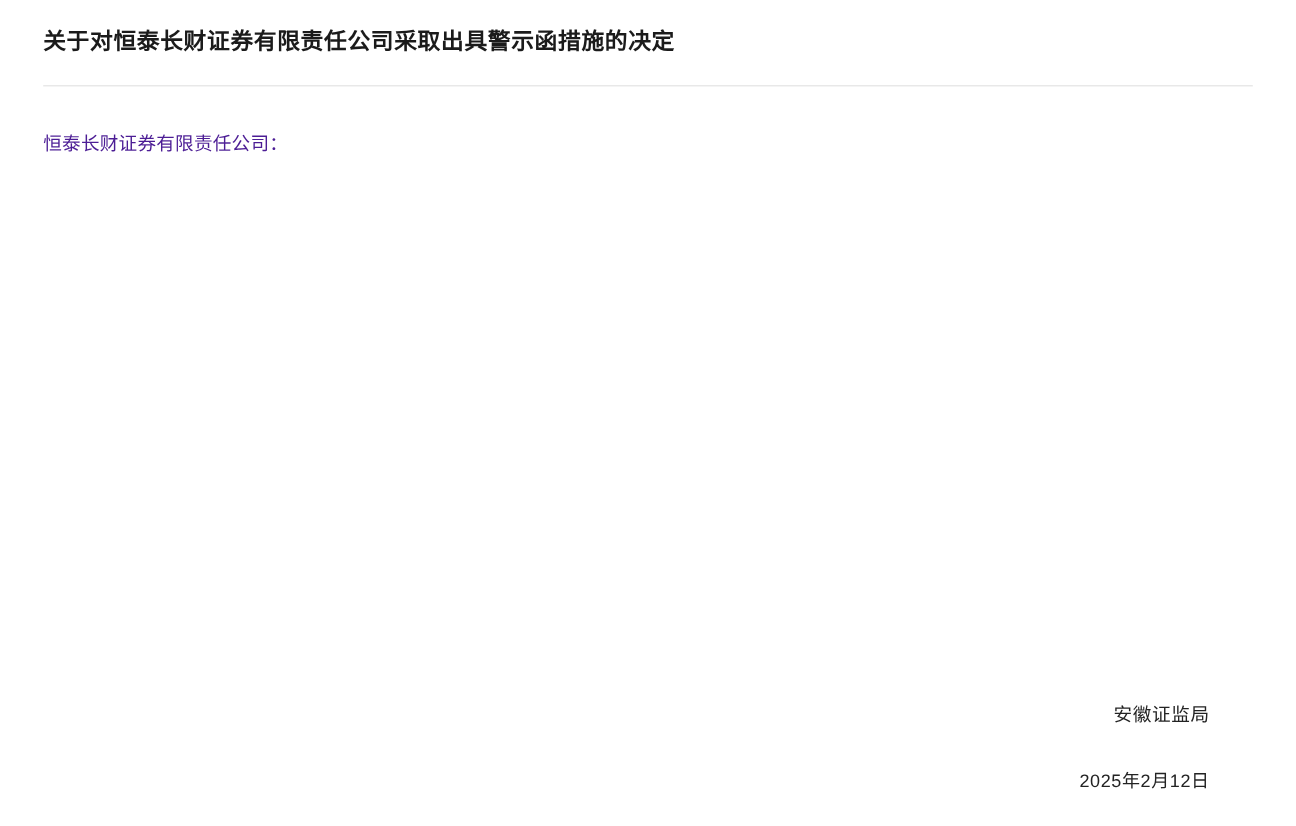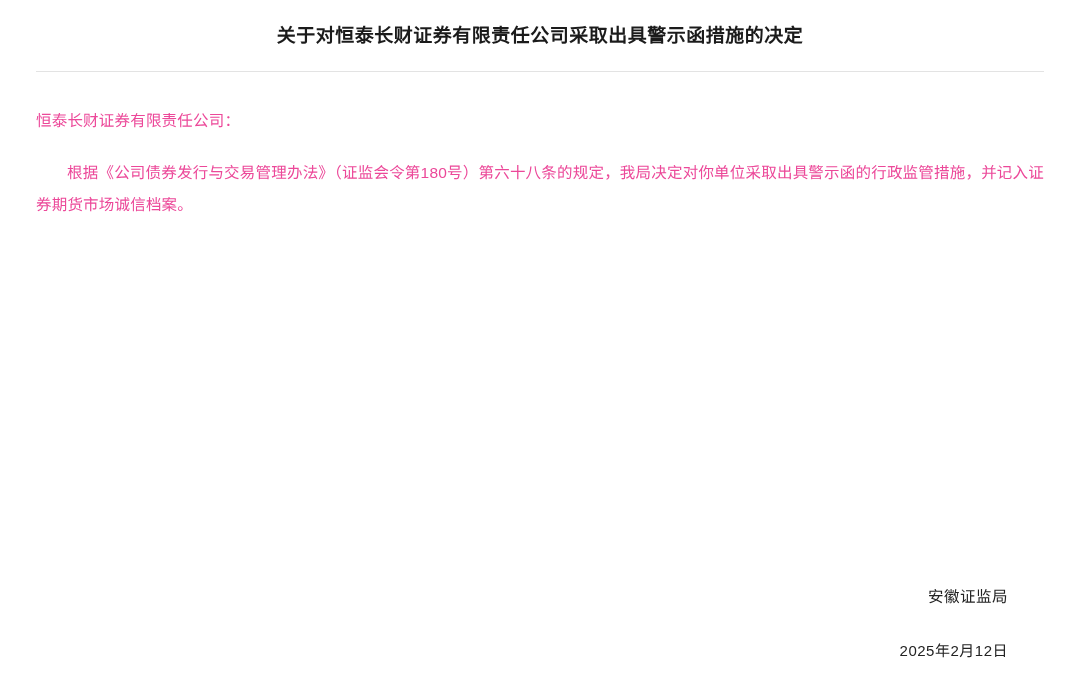--- a/index.html
+++ b/index.html
@@ -16,40 +16,40 @@
     overflow: hidden;
   }
   .page {
     position: relative;
     width: 1080px;
     height: 688px;
     box-sizing: border-box;
     padding: 0 36px;
   }
   .doc-title {
-    text-align: center;
+    text-align: left;
     font-size: 19px;
     font-weight: bold;
     color: #1b1b1b;
     letter-spacing: 0.5px;
     line-height: 1.5;
     padding-top: 22px;
     padding-bottom: 20px;
     margin: 0 0 0 0;
   }
   .title-rule {
     height: 1px;
     background: #e3e3e3;
     width: 100%;
     margin: 0 0 34px 0;
   }
   .body-block {
     font-size: 15.5px;
     line-height: 2.05;
-    color: #ec4899;
+    color: #4c1d95;
     letter-spacing: 0.2px;
     margin-top: 10px;
   }
   .addressee {
     margin: 0 0 22px 0;
     font-size: 15.5px;
     line-height: 1.9;
   }
   .para {
     margin: 0 0 18px 0;
@@ -84,20 +84,19 @@
 <div class="page">
 
   <h1 class="doc-title">关于对恒泰长财证券有限责任公司采取出具警示函措施的决定</h1>
 
   <div class="title-rule"></div>
 
   <div class="body-block">
 
     <p class="addressee">恒泰长财证券有限责任公司：</p>
 
-    <p class="para">根据《公司债券发行与交易管理办法》（证监会令第180号）第六十八条的规定，我局决定对你单位采取出具警示函的行政监管措施，并记入证券期货市场诚信档案。</p>
 
   </div>
 
   <div class="signature">安徽证监局</div>
   <div class="sign-date">2025年2月12日</div>
 
 </div>
 
 </body></html>

